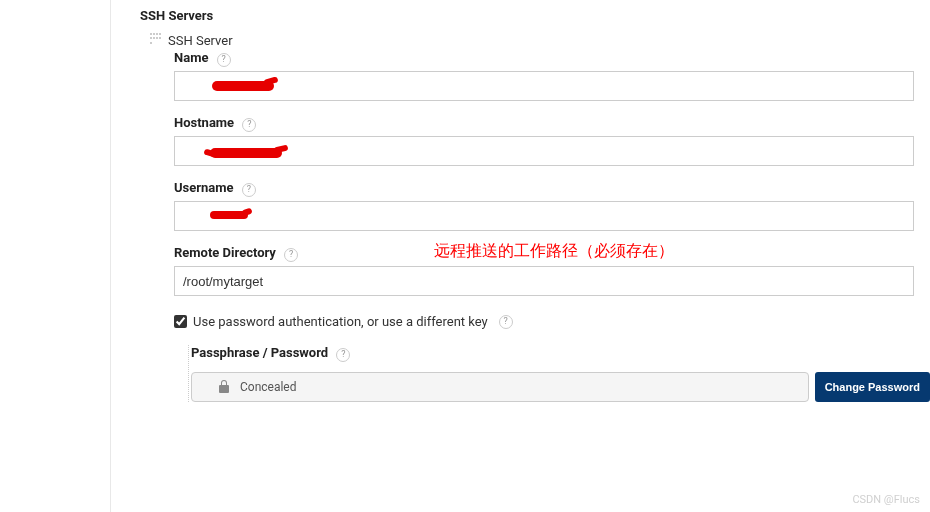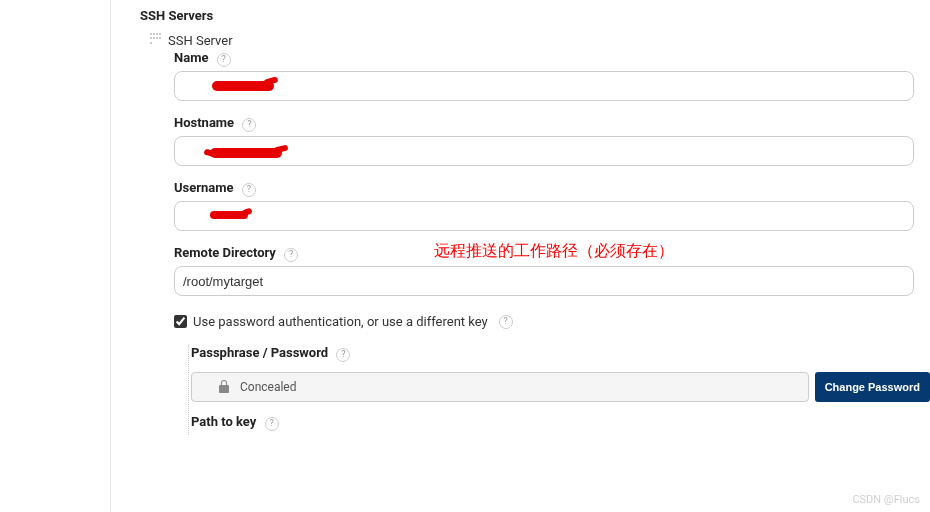--- a/index.html
+++ b/index.html
@@ -18,21 +18,21 @@
     .section-title { font-weight: 700; font-size: 13px; color: #222; margin-bottom: 10px; }
     .server-block { margin-left: 10px; }
     .server-head { display: flex; align-items: flex-start; gap: 6px; margin-bottom: 2px; }
     .drag-icon { width: 12px; height: 12px; display: inline-flex; flex-wrap: wrap; gap: 1px; }
     .drag-icon span { width: 2px; height: 2px; background: #ccc; }
     .server-label { color: #333; font-size: 13px; }
     .field-row { margin-left: 24px; margin-bottom: 14px; position: relative; }
     .field-label { font-weight: 700; font-size: 13px; color: #222; display: inline-block; margin-bottom: 6px; }
     .help-icon { display: inline-flex; align-items: center; justify-content: center; width: 14px; height: 14px; border: 1px solid #ccc; border-radius: 50%; font-size: 9px; color: #999; margin-left: 5px; cursor: pointer; line-height: 1; }
     .input-wrap { width: 740px; }
-    input[type="text"] { width: 100%; height: 30px; border: 1px solid #ccc; border-radius: 8px; padding: 4px 8px; font-size: 13px; color: #333; background: #fff; }
+    input[type="text"] { width: 100%; height: 30px; border: 1px solid #ccc; border-radius: 0; padding: 4px 8px; font-size: 13px; color: #333; background: #fff; }
     .redact { position: absolute; height: 10px; background: #e60000; border-radius: 5px; }
     .redact.r1 { width: 62px; left: 38px; top: 10px; }
     .redact.r1::after { content: ""; position: absolute; right: -4px; top: -3px; width: 14px; height: 6px; background: #e60000; border-radius: 3px; transform: rotate(-15deg); }
     .redact.r2 { width: 72px; left: 36px; top: 12px; }
     .redact.r2::before { content: ""; position: absolute; left: -6px; top: 2px; width: 12px; height: 6px; background: #e60000; border-radius: 3px; transform: rotate(15deg); }
     .redact.r2::after { content: ""; position: absolute; right: -6px; top: -2px; width: 14px; height: 6px; background: #e60000; border-radius: 3px; transform: rotate(-12deg); }
     .redact.r3 { width: 38px; left: 36px; top: 10px; height: 8px; }
     .redact.r3::after { content: ""; position: absolute; right: -4px; top: -2px; width: 10px; height: 6px; background: #e60000; border-radius: 3px; transform: rotate(-20deg); }
     .annotation { position: absolute; color: #f00; font-size: 16px; font-family: "Microsoft YaHei", Arial, sans-serif; left: 260px; top: -4px; white-space: nowrap; }
     .checkbox-row { margin-left: 24px; margin-top: 18px; display: flex; align-items: center; gap: 6px; }
@@ -122,22 +122,18 @@
               <svg viewBox="0 0 16 16" width="16" height="16">
                   <path fill="#888" d="M8 1a3 3 0 0 0-3 3v2H4a1 1 0 0 0-1 1v6a1 1 0 0 0 1 1h8a1 1 0 0 0 1-1V7a1 1 0 0 0-1-1h-1V4a3 3 0 0 0-3-3zm-2 5V4a2 2 0 1 1 4 0v2H6z"></path>
                 </svg>
             </span>
             <span>Concealed</span>
           </div>
           <button class="change-btn">Change Password</button>
         </div>
       </div>
 
-      <div class="sub-field">
-        <span class="field-label">Path to key</span>
-        <span class="help-icon">?</span>
-      </div>
     </div>
 
   </div>
 </div>
 
 <div class="watermark">CSDN @Flucs</div>
 
 </body></html>

